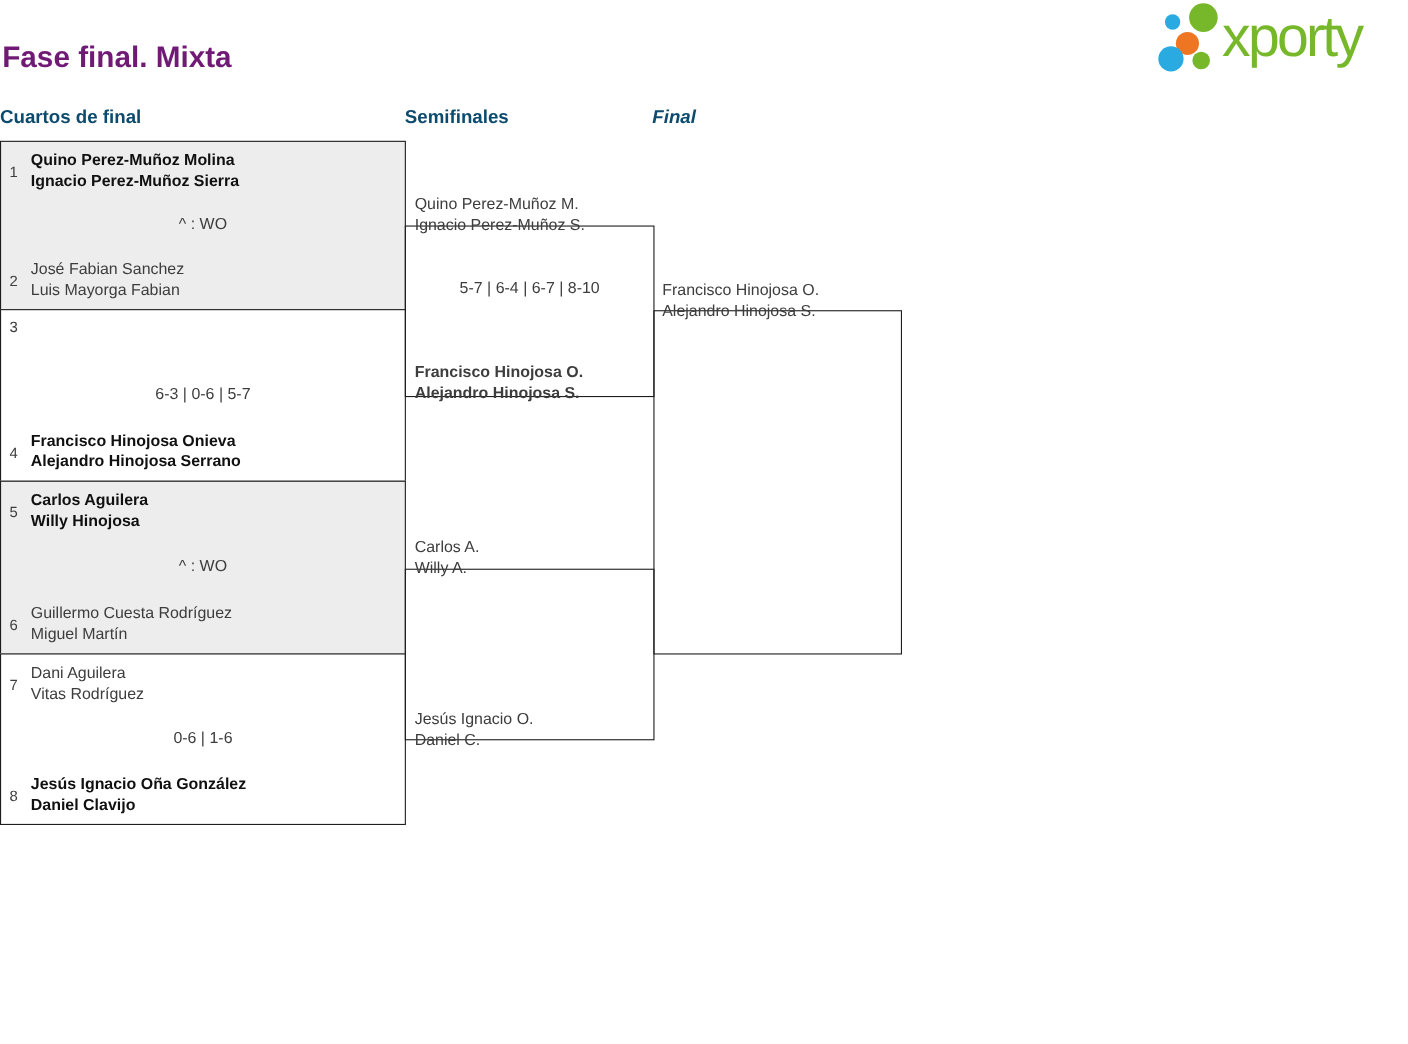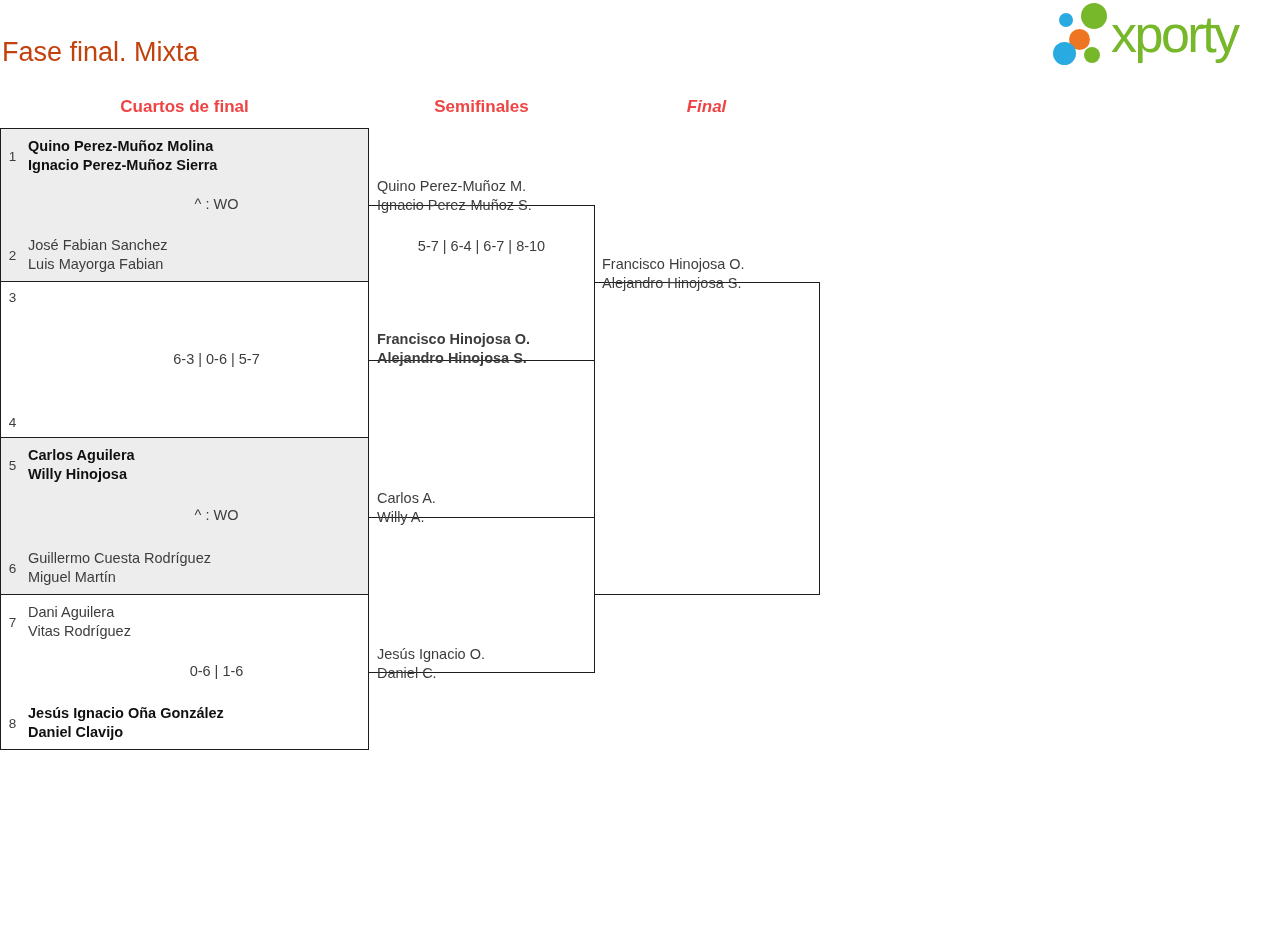--- a/index.html
+++ b/index.html
@@ -2,70 +2,70 @@
 <html><head>
 <meta charset="utf-8">
 <style>
   html,body{margin:0;padding:0;background:#fff;}
   .page{
     position:relative;width:1280px;height:949px;background:#ffffff;overflow:hidden;
     font-family:"Liberation Sans",sans-serif;color:#111;
   }
   
   .title{position:absolute;left:2px;top:3px;font-size:27px;line-height:33px;font-weight:700;color:#000;white-space:nowrap;}
-  .subtitle{position:absolute;left:2px;top:36px;font-size:27px;line-height:33px;font-weight:400;color:#c2410c;white-space:nowrap;}
+  .subtitle{position:absolute;left:2px;top:36px;font-size:27px;line-height:33px;font-weight:700;color:#701a75;white-space:nowrap;}
 
   
   .logo{position:absolute;left:1050px;top:2px;width:228px;height:68px;display:block;text-decoration:none;cursor:pointer;}
   .dot{position:absolute;border-radius:50%;}
   .d-blue-small{left:9px;top:11px;width:14px;height:14px;}
   .d-green-big{left:31px;top:1px;width:26px;height:26px;}
   .d-orange{left:19px;top:27px;width:21px;height:21px;}
   .d-blue-big{left:3px;top:40px;width:23px;height:23px;}
   .d-green-small{left:34px;top:45px;width:16px;height:16px;}
   .logo-text{position:absolute;left:61px;top:2px;font-size:52px;line-height:60px;font-weight:400;letter-spacing:-2.5px;white-space:nowrap;}
 
   
-  .rh{position:absolute;top:97px;font-size:17px;font-weight:700;color:#ef4444;text-align:center;}
+  .rh{position:absolute;top:97px;font-size:17px;font-weight:700;color:#0c4a6e;text-align:left;}
   .rh-qf{left:0;width:369px;}
   .rh-sf{left:368px;width:227px;}
   .rh-f{left:593px;width:227px;font-style:italic;}
 
   
   .match{position:absolute;left:0;width:369px;border:1px solid #1d1d1d;box-sizing:border-box;background:#fff;}
   .match.gray{background:#ededed;}
   .qf1{top:128px;height:154px;}
   .qf2{top:281px;height:157px;}
   .qf3{top:437px;height:158px;}
   .qf4{top:594px;height:156px;}
 
   .team-row{position:absolute;left:4px;right:10px;display:flex;align-items:center;gap:8px;}
   .team-row.top{top:8px;}
   .team-row.bottom{bottom:7px;}
   .seed{flex:none;width:15px;text-align:center;font-size:13.5px;color:#3d3d3d;}
   .team{font-size:14.5px;line-height:19px;color:#3d3d3d;}
   .team span{display:block;white-space:nowrap;}
   .winner{font-weight:700;color:#101010;}
-  .score{position:absolute;left:0;width:100%;top:calc(50% - 10px);text-align:center;font-size:14.5px;line-height:19px;color:#3d3d3d;margin-left:32px;}
+  .score{position:absolute;left:0;width:100%;top:calc(50% - 10px);text-align:center;font-size:14.5px;line-height:19px;color:#3d3d3d;}
 
   
   .connector{position:absolute;border:1px solid #1d1d1d;box-sizing:border-box;background:transparent;}
   .sf1-box{left:368px;top:205px;width:227px;height:156px;}
   .sf2-box{left:368px;top:517px;width:227px;height:156px;}
   .final-box{left:594px;top:282px;width:226px;height:313px;}
 
   
   .adv-team{position:absolute;font-size:14.5px;line-height:19px;color:#3d3d3d;margin-top:30px;}
   .adv-team span{display:block;white-space:nowrap;}
   .sf1-top{left:377px;top:147px;}
   .sf1-bottom{left:377px;top:300px;}
   .sf2-top{left:377px;top:459px;}
   .sf2-bottom{left:377px;top:615px;}
   .final-top{left:602px;top:225px;}
-  .adv-score{position:absolute;text-align:center;font-size:14.5px;line-height:19px;color:#3d3d3d;}
+  .adv-score{position:absolute;text-align:center;font-size:14.5px;line-height:19px;color:#3d3d3d;margin-top:16px;}
   .sf1-score{left:368px;width:227px;top:237px;}
   .sf2-score{left:368px;width:227px;top:549px;}
 </style>
 </head>
 <body>
 
 <div class="page">
 
   <div class="subtitle">Fase final. Mixta</div>
 
@@ -100,20 +100,24 @@
     </div>
   </div>
 
   <div class="match qf2">
     <div class="team-row top">
       <span class="seed">3</span>
     </div>
     <div class="score">6-3 | 0-6 | 5-7</div>
     <div class="team-row bottom">
       <span class="seed">4</span>
+      <span class="team winner">
+        <span>Francisco Hinojosa Onieva</span>
+        <span>Alejandro Hinojosa Serrano</span>
+      </span>
     </div>
   </div>
 
   <div class="match gray qf3">
     <div class="team-row top">
       <span class="seed">5</span>
       <span class="team winner">
         <span>Carlos Aguilera</span>
         <span>Willy Hinojosa</span>
       </span>

